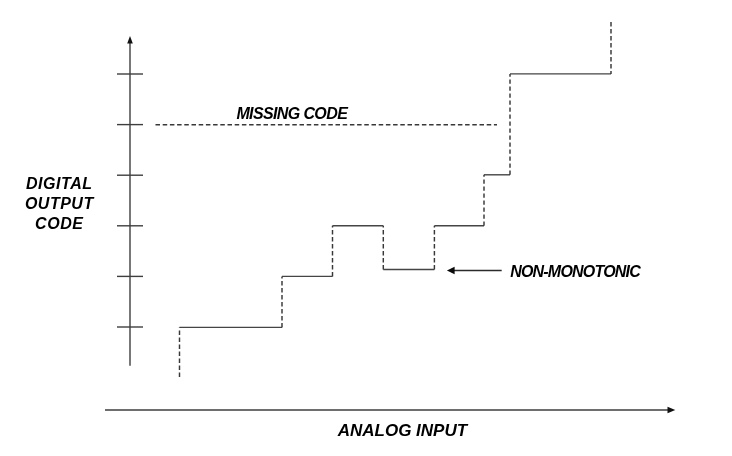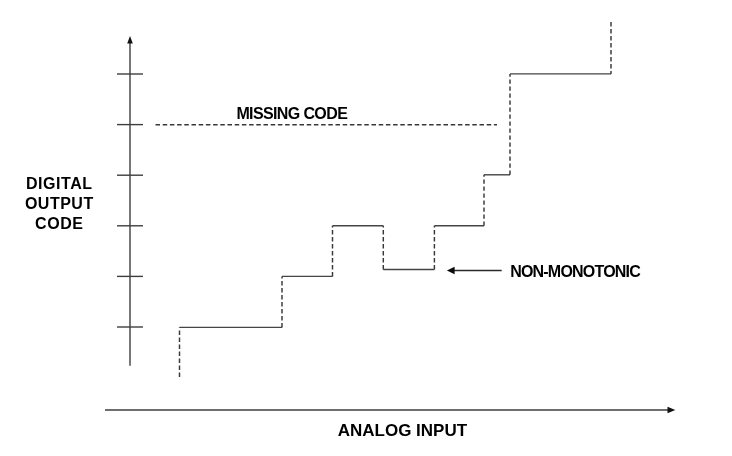--- a/index.html
+++ b/index.html
@@ -1,16 +1,16 @@
 <!DOCTYPE html>
 <html><head>
 <meta charset="utf-8">
 <style>
   html,body{margin:0;padding:0;background:#ffffff;}
-  .wrap{width:676px;height:456px;position:relative;overflow:hidden;}
+  .wrap{width:676px;height:456px;position:relative;overflow:hidden;font-style:italic;}
   svg{display:block;}
   text{font-family:"Liberation Sans",sans-serif;font-weight:bold;fill:#000000;}
 </style>
 </head>
 <body>
 <div class="wrap">
 <svg width="732" height="456" viewBox="0 0 732 456" xmlns="http://www.w3.org/2000/svg">
   <rect x="0" y="0" width="732" height="456" fill="#ffffff"></rect>
 
   <line x1="130" y1="365.7" x2="130" y2="42" stroke="#3e3e3e" stroke-width="1.4"></line>

